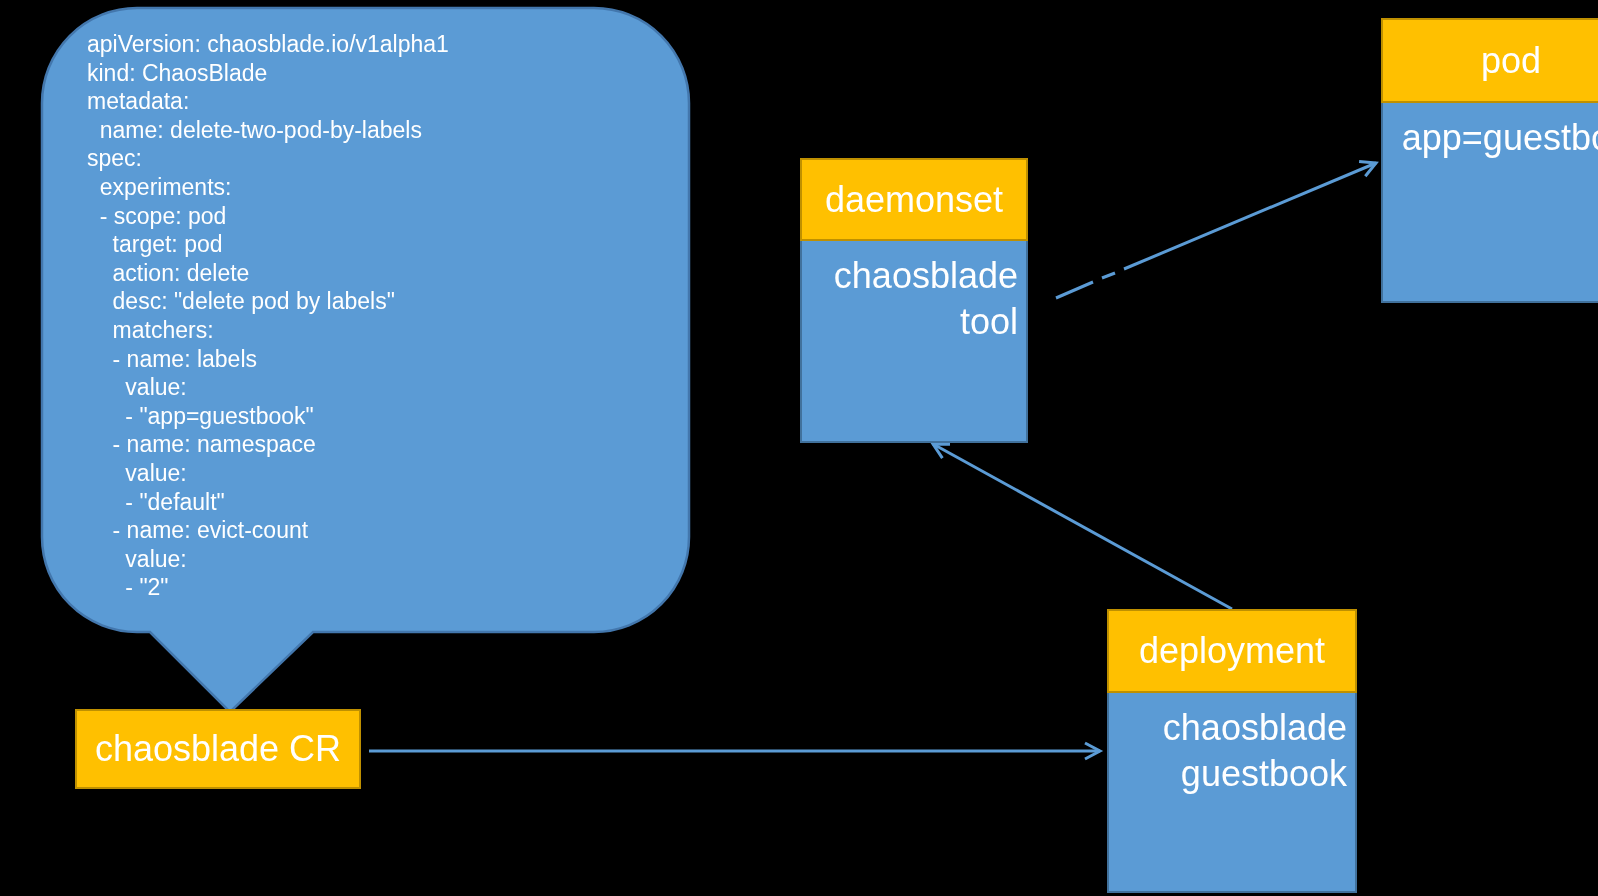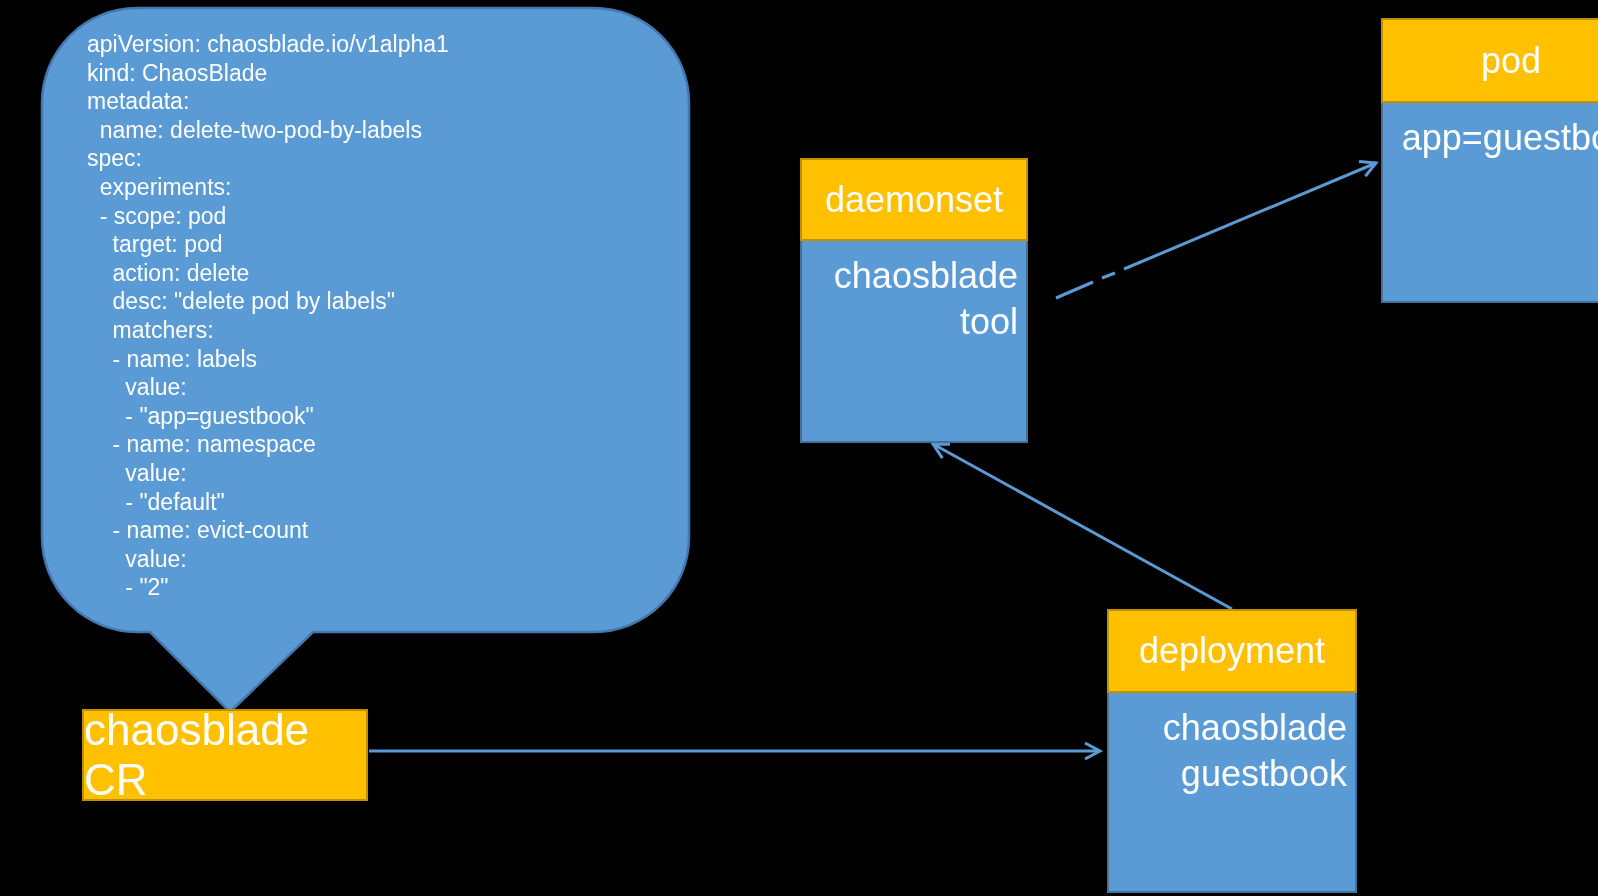--- a/index.html
+++ b/index.html
@@ -46,24 +46,24 @@
   #node-daemonset{left:760px;top:158px;width:228px;}
   #node-daemonset .node-header{height:83px;}
   #node-daemonset .node-body{height:202px;}
   #node-pod{left:1341px;top:18px;width:260px;}
   #node-pod .node-header{height:85px;}
   #node-pod .node-body{height:200px;}
   #node-deployment{left:1067px;top:609px;width:250px;}
   #node-deployment .node-header{height:84px;}
   #node-deployment .node-body{height:200px;}
   .cr-box{
-    position:absolute;left:42px;top:709px;width:286px;height:92px;
+    position:absolute;left:35px;top:709px;width:286px;height:80px;
     box-sizing:border-box;
     background:var(--box-orange);border:2px solid var(--box-orange-border);
-    color:var(--text-light);font-size:44px;
+    color:var(--text-light);font-size:36px;
     display:flex;align-items:center;justify-content:center;
   }
 </style>
 </head>
 <body>
 
 <div class="stage">
 
   <svg class="layer" viewBox="0 0 1598 896">
 

